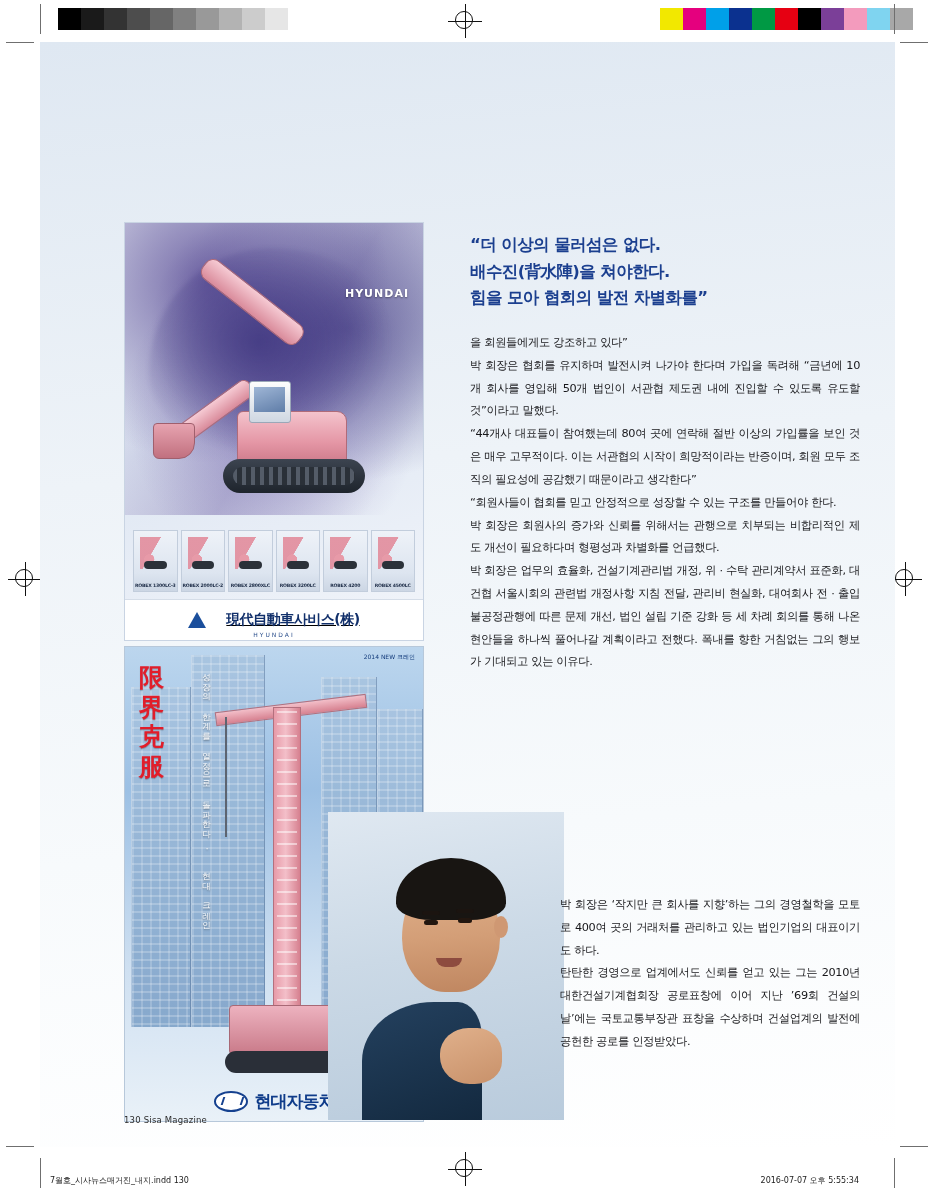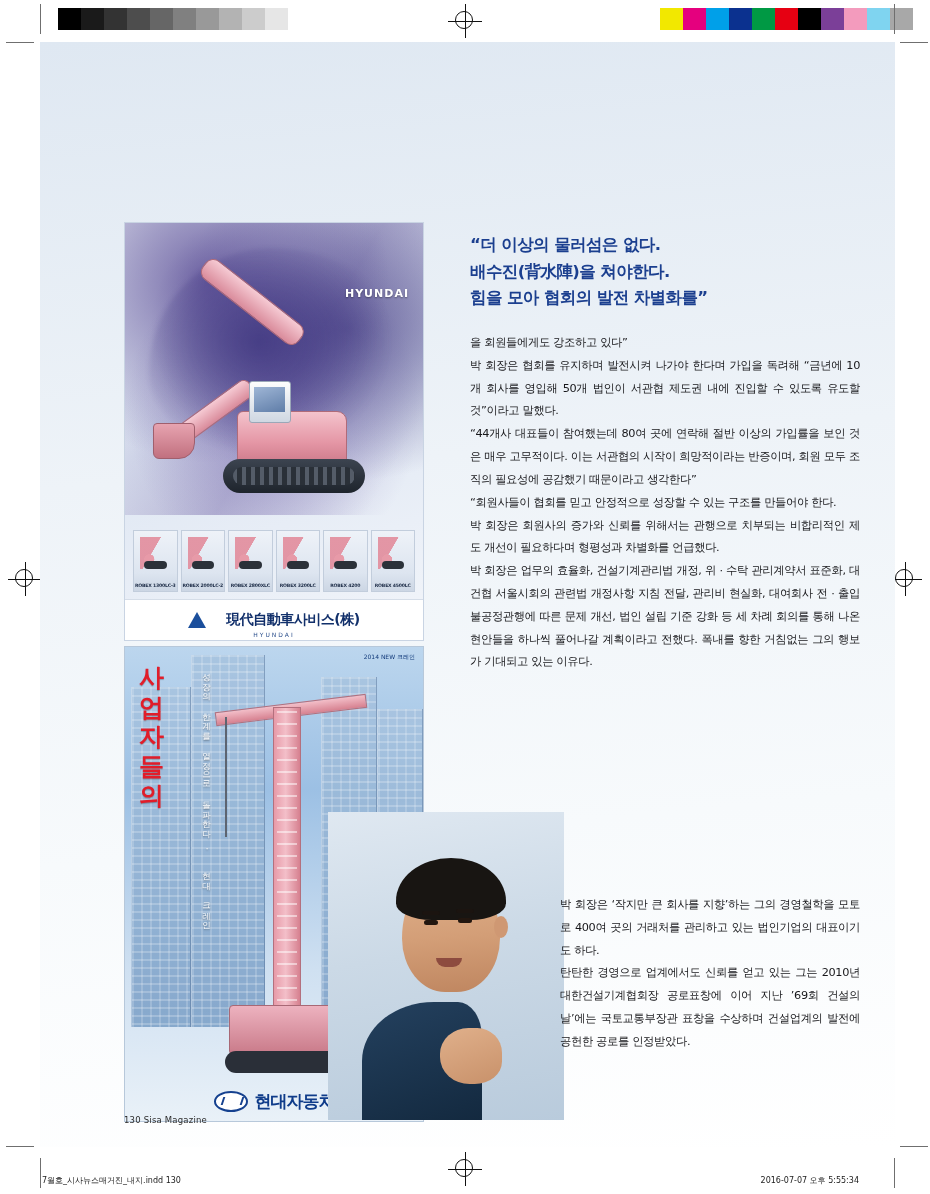--- a/index.html
+++ b/index.html
@@ -232,20 +232,21 @@
   .ad-footer {
     position: absolute;
     left: 0; right: 0; bottom: 0;
     height: 40px;
     background: #ffffff;
     border-top: 1px solid #d5dde8;
     display: flex;
     align-items: center;
     justify-content: center;
     gap: 20px;
+    text-decoration: underline;
   }
   .ad-footer .tri {
     width: 0; height: 0;
     border-left: 9px solid transparent;
     border-right: 9px solid transparent;
     border-bottom: 16px solid #1b4f9c;
   }
   .ad-footer .txt {
     font-size: 14px;
     color: #12306b;
@@ -580,21 +581,21 @@
   }
 
   
   .slug {
     position: absolute;
     bottom: 8px;
     font-size: 8px;
     color: #1a1a1a;
     font-family: "DejaVu Sans", "Liberation Sans", sans-serif;
   }
-  .slug.left { left: 42px; text-align: center; }
+  .slug.left { left: 50px; text-align: center; }
   .slug.right { right: 71px; }
 </style>
 </head>
 <body>
 
 <div class="calib-strip">
   <div class="swatch-row left" id="swatches-left">
       <div class="swatch" style="background: rgb(0, 0, 0);"></div>
       <div class="swatch" style="background: rgb(26, 26, 26);"></div>
       <div class="swatch" style="background: rgb(51, 51, 51);"></div>
@@ -703,21 +704,21 @@
       <div class="bldg" style="left:66px; top:8px; width:72px; height:372px;"></div>
       <div class="bldg" style="left:196px; top:30px; width:54px; height:350px;"></div>
       <div class="bldg" style="left:252px; top:62px; width:44px; height:318px;"></div>
 
       <div class="crane-boom"></div>
       <div class="crane-hook"></div>
       <div class="crane-mast"></div>
       <div class="crane-base"></div>
       <div class="crane-wheels"></div>
 
-      <div class="vert-title">사업자들의</div>
+      <div class="vert-title">限界克服</div>
       <div class="vert-sub">성장의 한계를 열정으로 돌파한다 · 현대 크레인</div>
       <div class="ad-bottom-corner">2014 NEW
 크레인</div>
 
       <div class="small-mach">
         <div class="m" style="left:10px; top:34px; width:46px; height:30px;"></div>
         <div class="m" style="left:26px; top:0; width:10px; height:40px;"></div>
         <div class="lbl">HC30F</div>
       </div>
 

